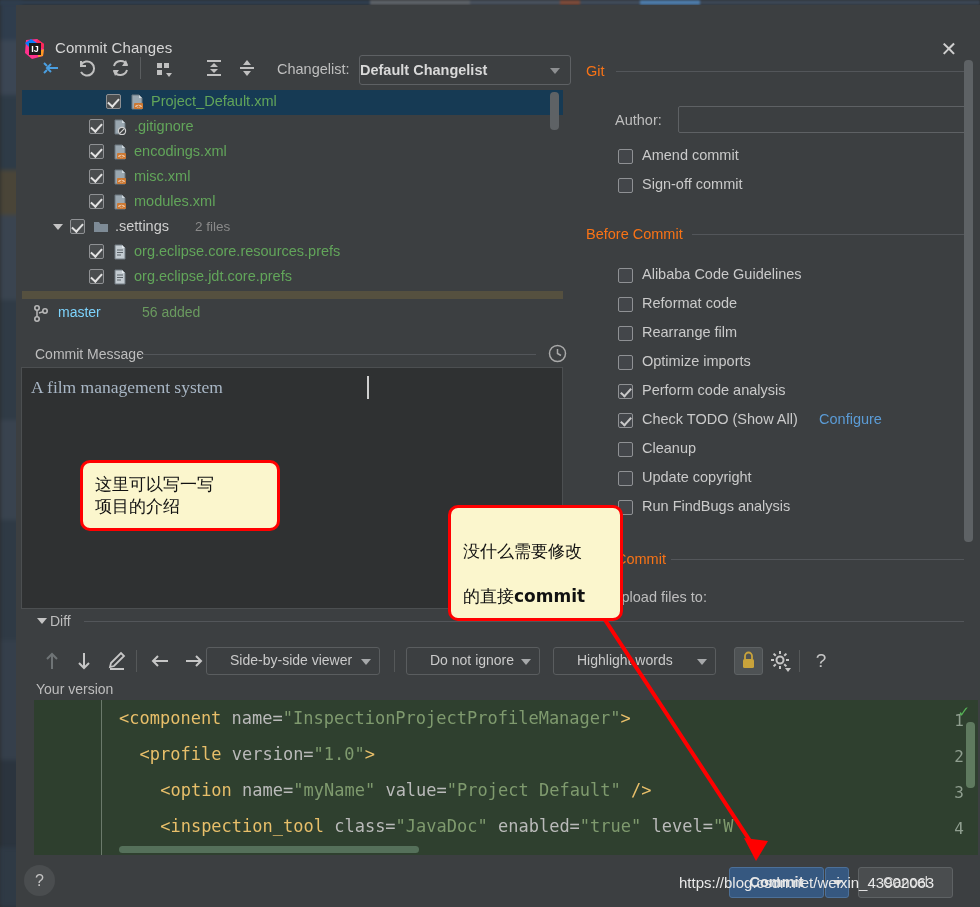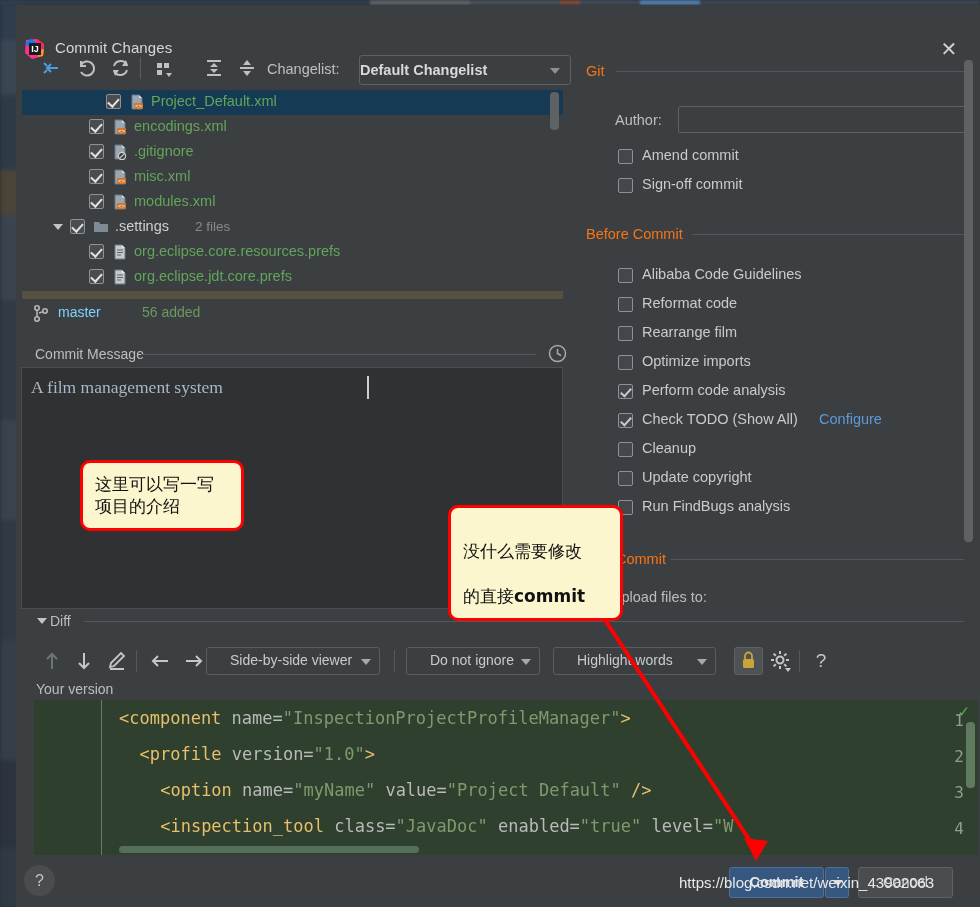--- a/index.html
+++ b/index.html
@@ -49,21 +49,21 @@
     color:#cfcfcf; font-size:20px; line-height:24px; text-align:center;
     cursor:pointer; font-weight:300;
   }
 
   
   .toolbar { position:absolute; left:0; top:44px; height:38px; width:964px; }
   .tb-ico {
     position:absolute; top:7px; width:26px; height:24px; cursor:pointer;
   }
   .tb-sep { position:absolute; top:8px; width:1px; height:22px; background:#5a5d5f; }
-  .chl-label { position:absolute; left:251px; top:56px; font-size:14.5px; color:#bfbfbf; }
+  .chl-label { position:absolute; left:261px; top:56px; font-size:14.5px; color:#bfbfbf; }
   .chl-combo {
     position:absolute; left:343px; top:50px; width:212px; height:30px;
     border:1px solid #5e6164; border-radius:3px; background:#3c3f41;
   }
   .chl-combo .val {
     position:absolute; left:0; top:6px; font-size:14.5px; color:#d9d9d9; font-weight:bold;
   }
   .chl-combo .arr {
     position:absolute; right:10px; top:12px;
     border-left:5px solid transparent; border-right:5px solid transparent;
@@ -241,21 +241,21 @@
     font-family:"Liberation Sans", sans-serif; white-space:nowrap;
   }
 
   
   .callout {
     position:absolute; background:#fbf6cd; border:3px solid #ff0000;
     border-radius:10px; z-index:40;
     font-family:"DejaVu Sans", sans-serif; color:#111; line-height:1.32;
   }
   .callout .ctext { font-size:17px; white-space:pre-line; }
-  #callout-1 { left:64px; top:455px; width:164px; padding:10px 12px; }
+  #callout-1 { left:64px; top:455px; width:200px; padding:10px 12px; }
   #callout-2 { left:432px; top:500px; width:175px; padding:10px 12px; }
   #callout-2 .bold { font-weight:bold; }
 
   .arrow-svg { position:absolute; left:0; top:0; width:964px; height:902px;
     pointer-events:none; z-index:35; }
 </style>
 </head>
 <body>
 
 <div id="backdrop">
@@ -343,34 +343,34 @@
       <rect x="5" y="9" width="9" height="6" rx="1" fill="#cc7832"></rect>
       <text x="9.5" y="14" font-size="6" fill="#fff" text-anchor="middle" font-family="Liberation Sans, sans-serif">&lt;&gt;</text>
     </svg></span>
           <span class="lbl green" style="left:129px">Project_Default.xml</span>
         </div>
         <div class="row">
           <span class="cbx checked" style="left:67px"></span>
           <span class="fico" style="left:90px"><svg width="16" height="16" viewBox="0 0 16 16">
       <path d="M3 1 L10 1 L13 4 L13 15 L3 15 Z" fill="#9aa7b0" stroke="#6d7880"></path>
       <path d="M10 1 L10 4 L13 4 Z" fill="#cfd8de"></path>
-      <rect x="5" y="9" width="9" height="6" rx="1" fill="#cc7832"></rect>
-      <text x="9.5" y="14" font-size="6" fill="#fff" text-anchor="middle" font-family="Liberation Sans, sans-serif">&lt;&gt;</text>
-    </svg></span>
-          <span class="lbl green" style="left:112px">encodings.xml</span>
+      <circle cx="10" cy="12" r="3.6" fill="#3c3f41" stroke="#d0d0d0" stroke-width="1.2"></circle>
+      <line x1="7.6" y1="14.4" x2="12.4" y2="9.6" stroke="#d0d0d0" stroke-width="1.2"></line>
+    </svg></span>
+          <span class="lbl green" style="left:112px">.gitignore</span>
         </div>
         <div class="row">
           <span class="cbx checked" style="left:67px"></span>
           <span class="fico" style="left:90px"><svg width="16" height="16" viewBox="0 0 16 16">
       <path d="M3 1 L10 1 L13 4 L13 15 L3 15 Z" fill="#9aa7b0" stroke="#6d7880"></path>
       <path d="M10 1 L10 4 L13 4 Z" fill="#cfd8de"></path>
-      <circle cx="10" cy="12" r="3.6" fill="#3c3f41" stroke="#d0d0d0" stroke-width="1.2"></circle>
-      <line x1="7.6" y1="14.4" x2="12.4" y2="9.6" stroke="#d0d0d0" stroke-width="1.2"></line>
-    </svg></span>
-          <span class="lbl green" style="left:112px">.gitignore</span>
+      <rect x="5" y="9" width="9" height="6" rx="1" fill="#cc7832"></rect>
+      <text x="9.5" y="14" font-size="6" fill="#fff" text-anchor="middle" font-family="Liberation Sans, sans-serif">&lt;&gt;</text>
+    </svg></span>
+          <span class="lbl green" style="left:112px">encodings.xml</span>
         </div>
         <div class="row">
           <span class="cbx checked" style="left:67px"></span>
           <span class="fico" style="left:90px"><svg width="16" height="16" viewBox="0 0 16 16">
       <path d="M3 1 L10 1 L13 4 L13 15 L3 15 Z" fill="#9aa7b0" stroke="#6d7880"></path>
       <path d="M10 1 L10 4 L13 4 Z" fill="#cfd8de"></path>
       <rect x="5" y="9" width="9" height="6" rx="1" fill="#cc7832"></rect>
       <text x="9.5" y="14" font-size="6" fill="#fff" text-anchor="middle" font-family="Liberation Sans, sans-serif">&lt;&gt;</text>
     </svg></span>
           <span class="lbl green" style="left:112px">misc.xml</span>

